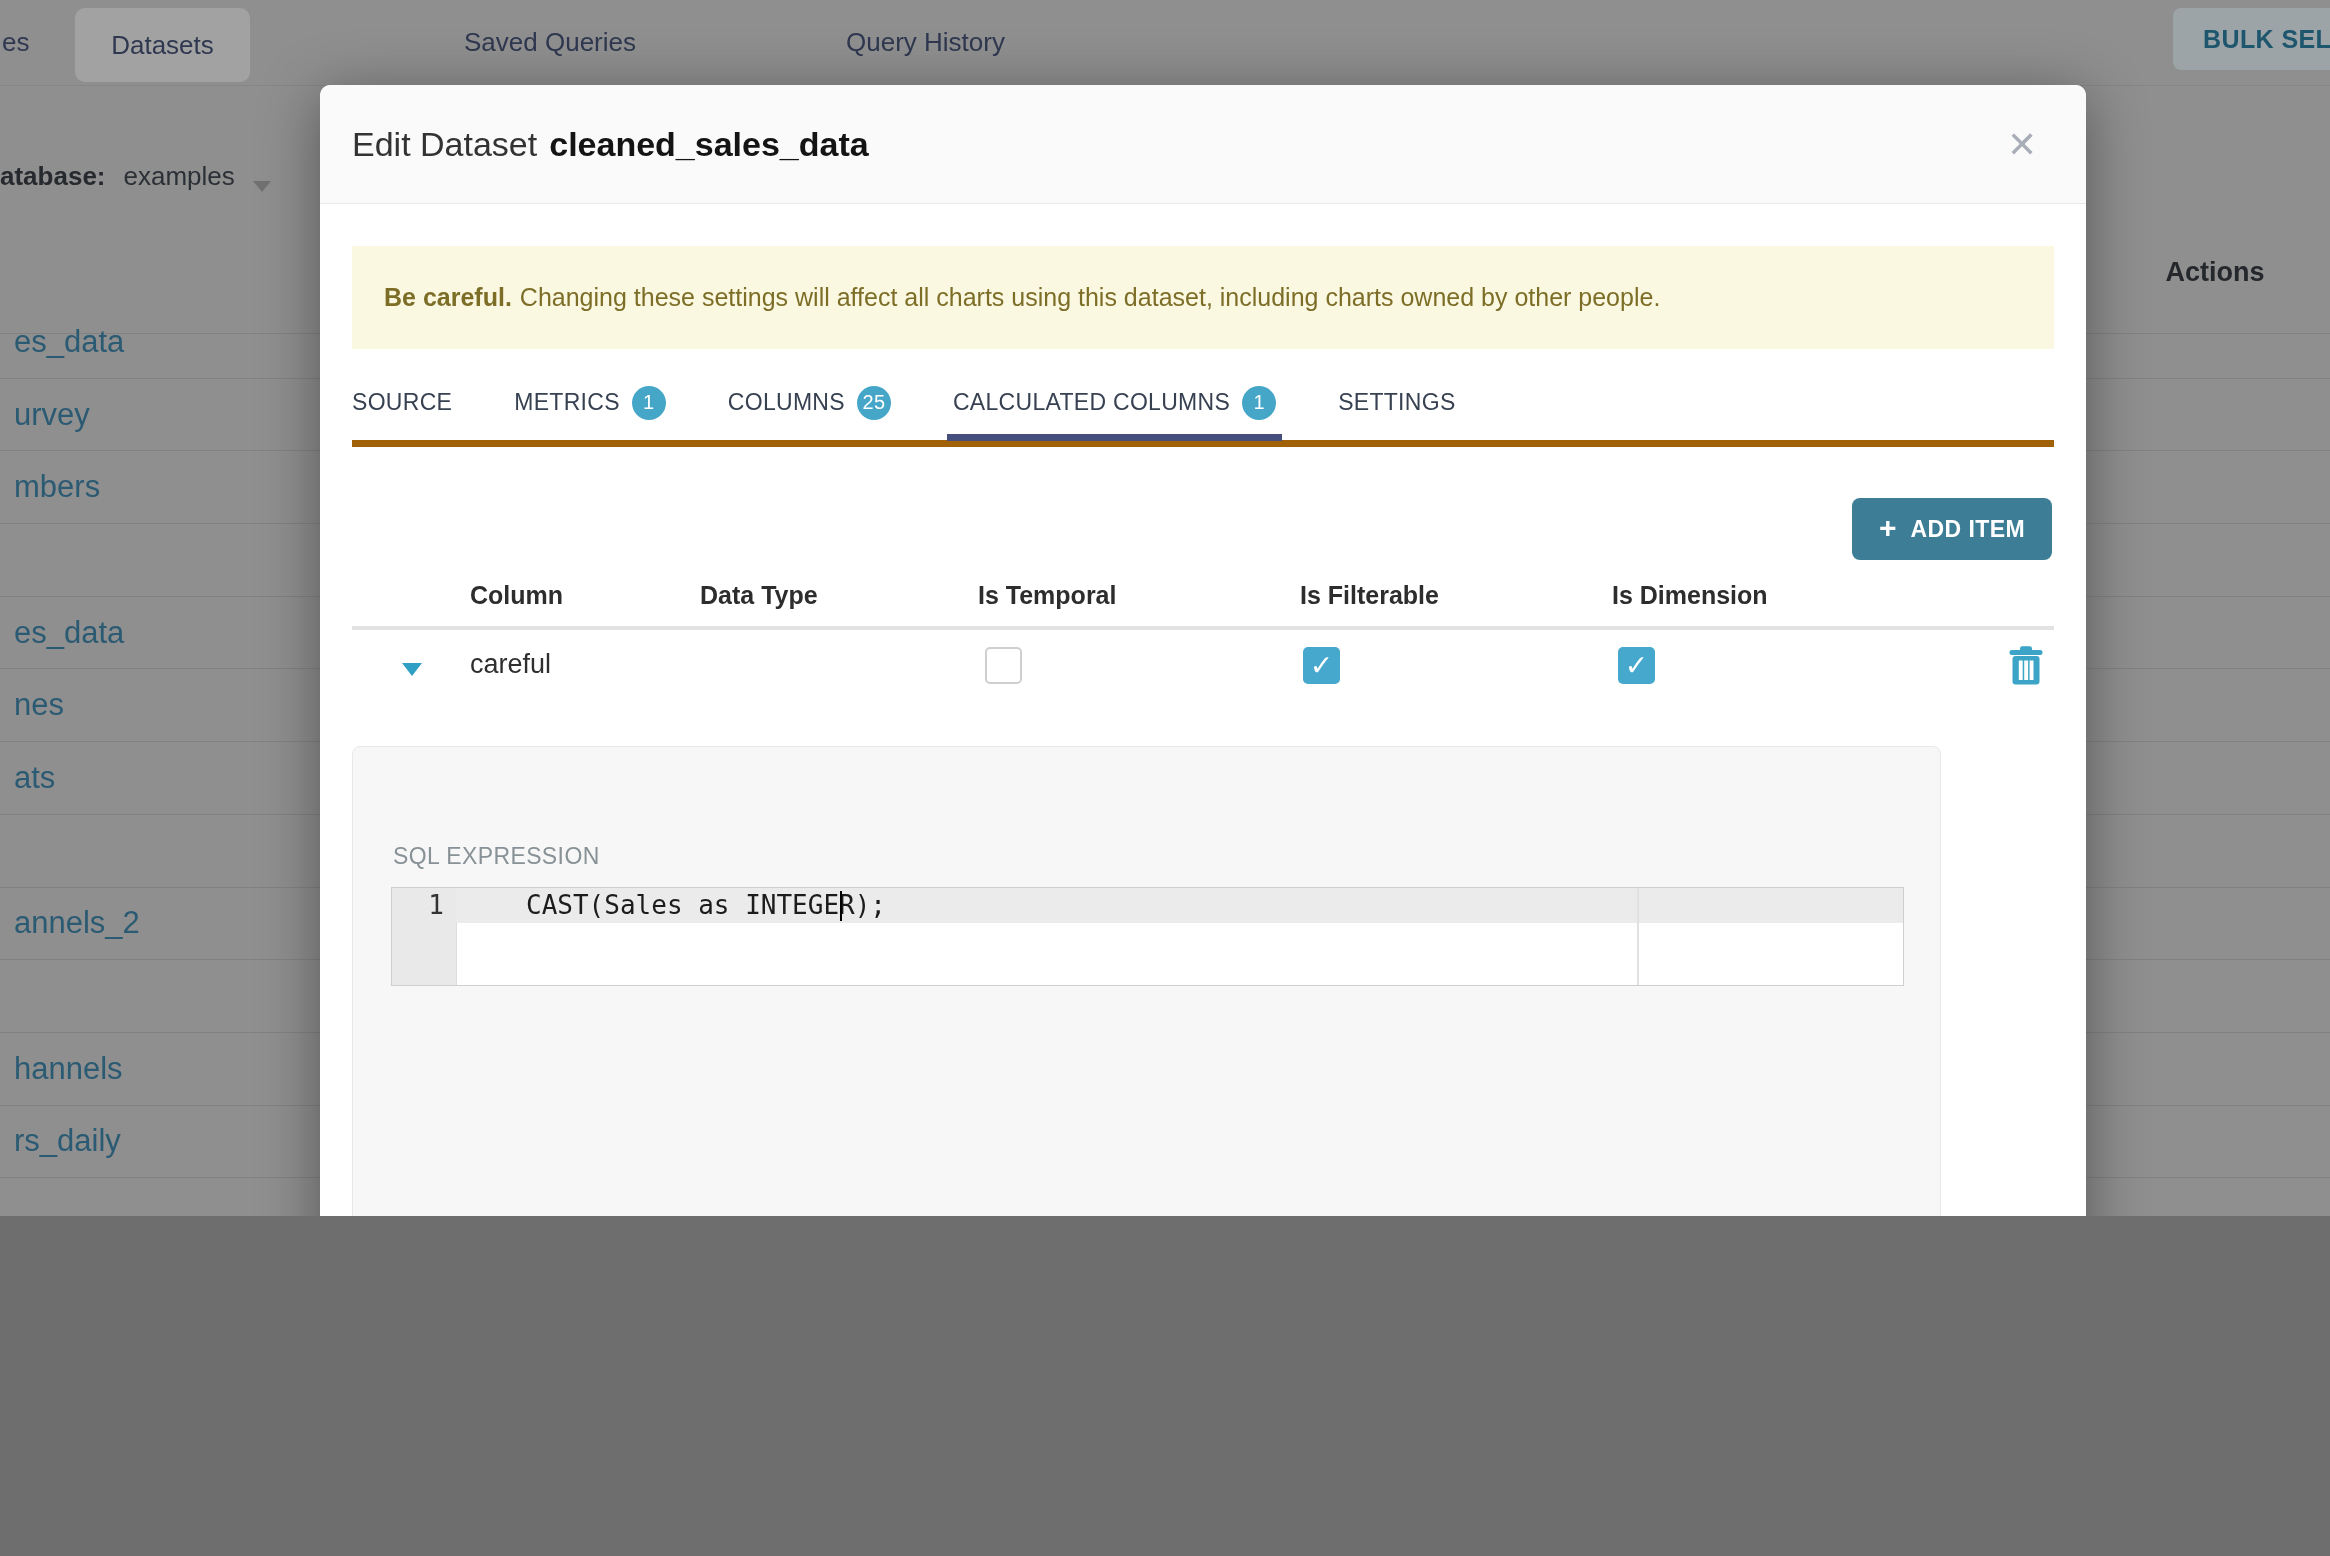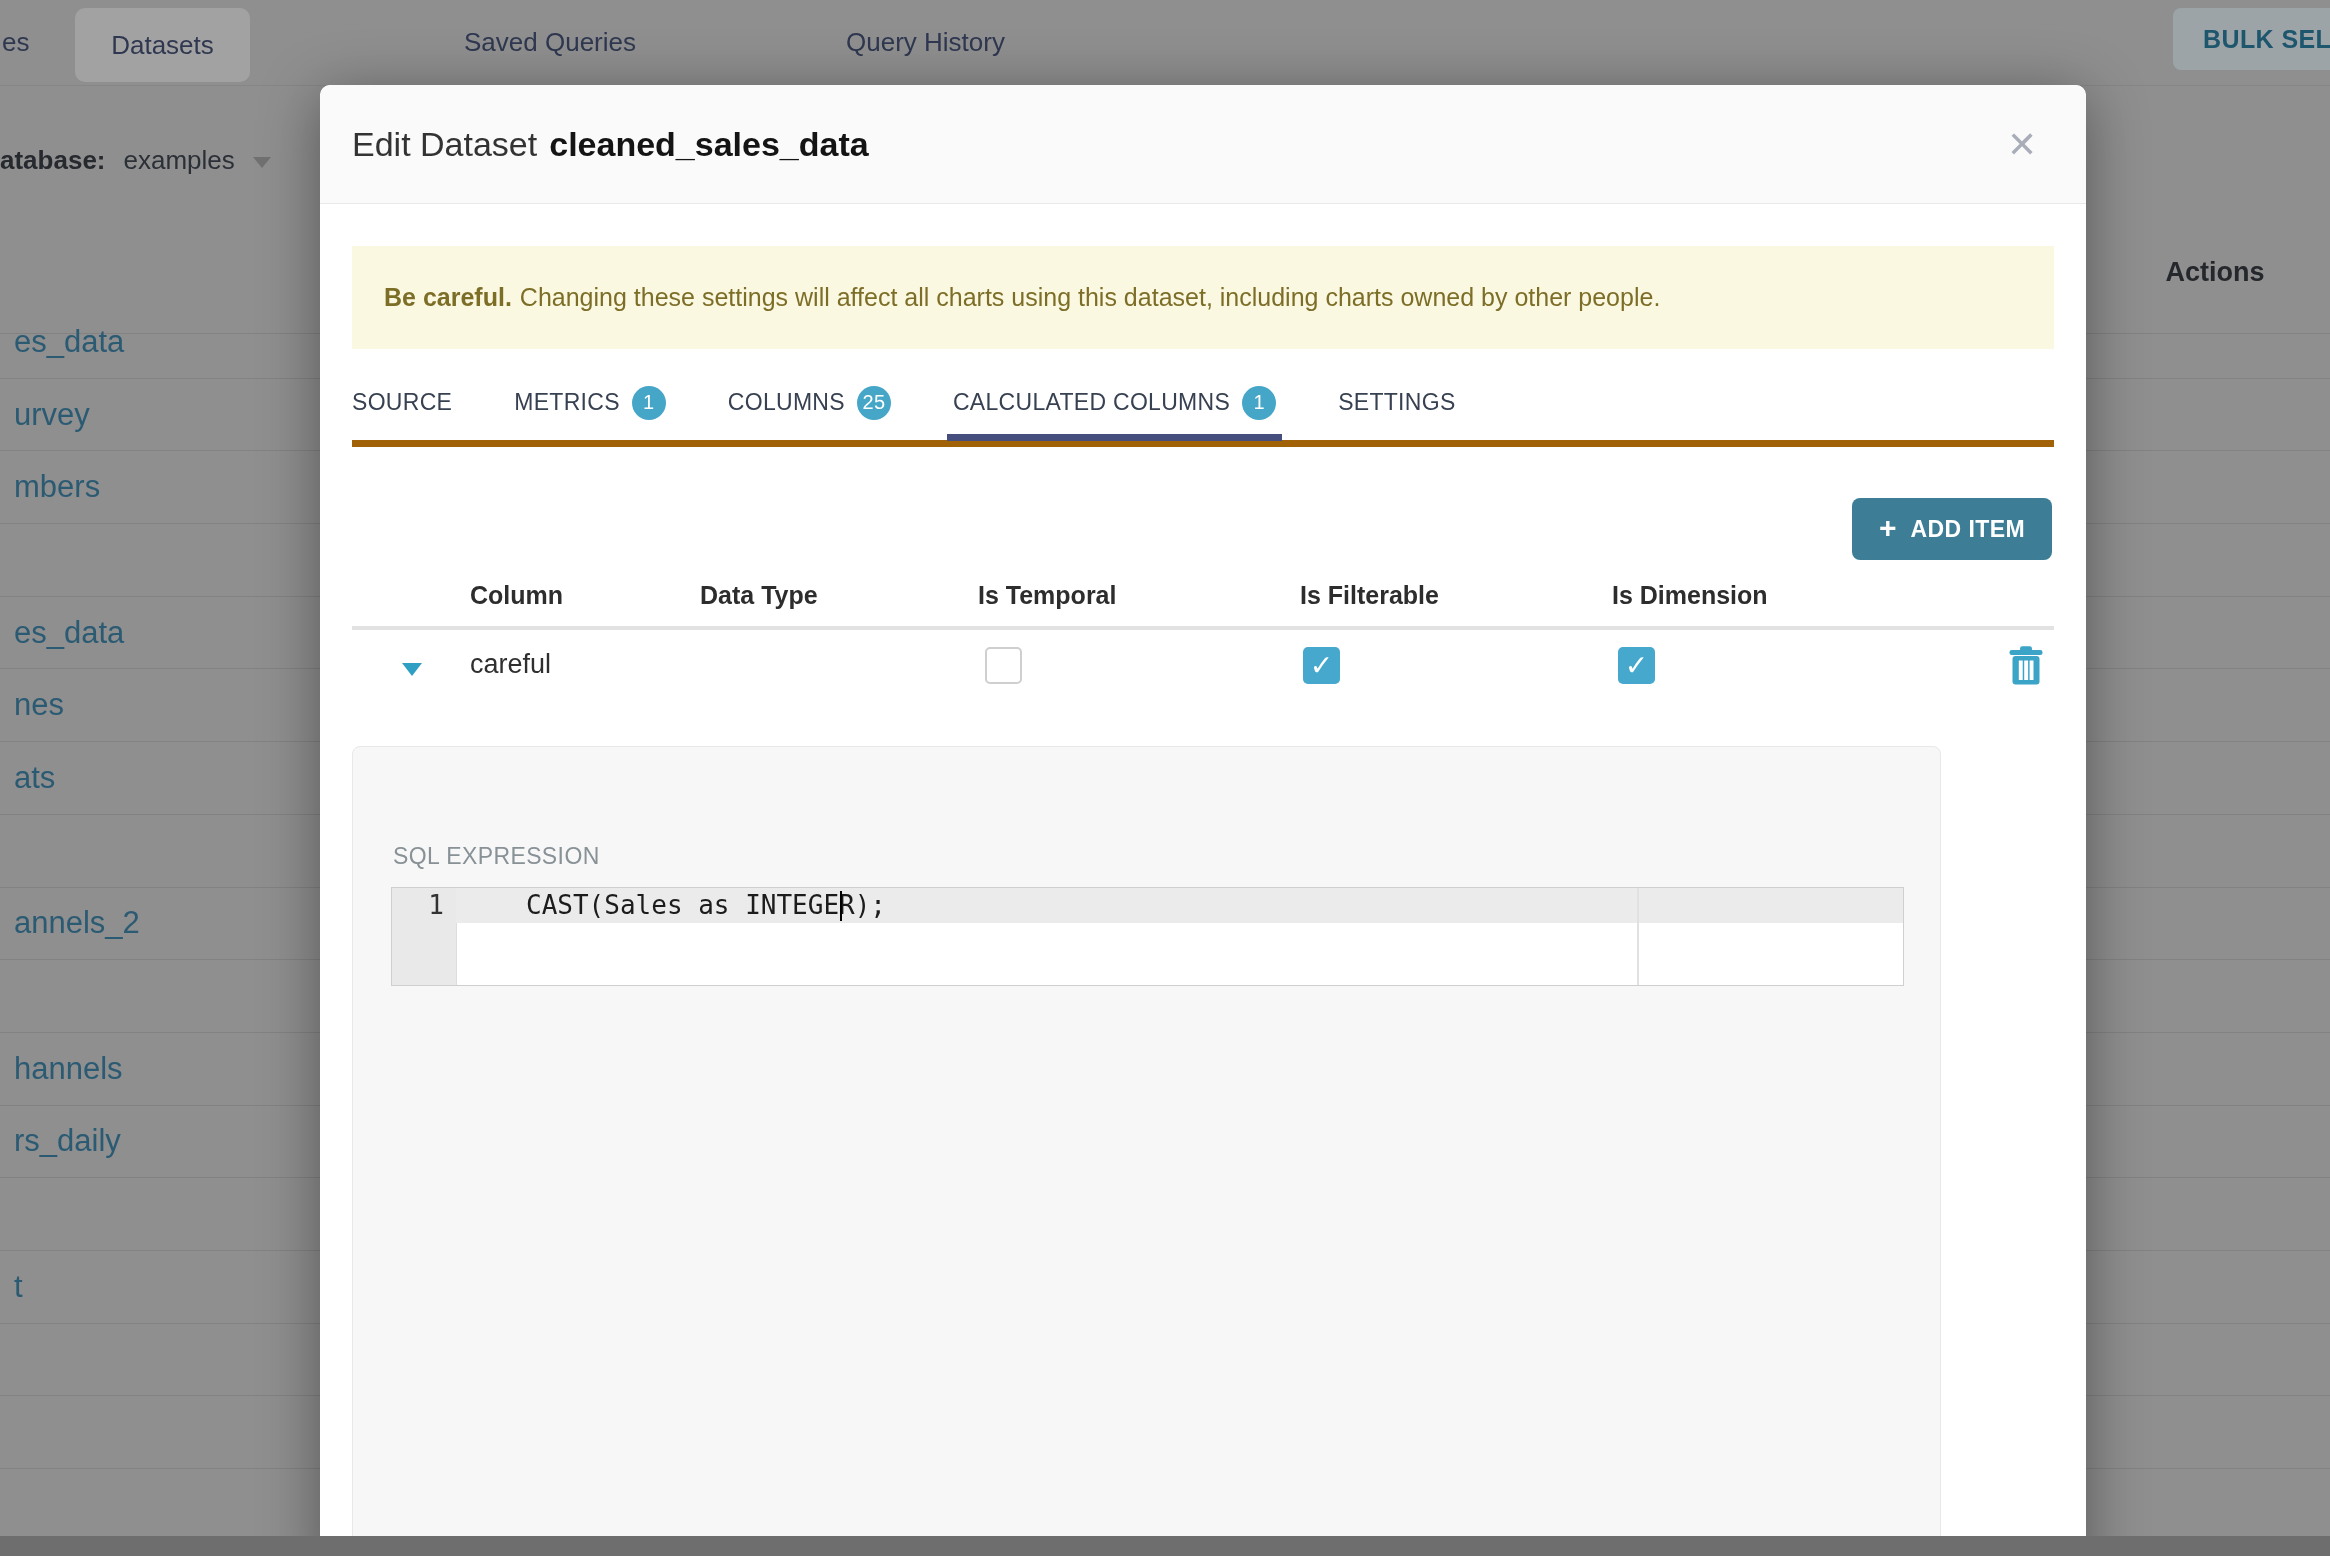--- a/index.html
+++ b/index.html
@@ -1,31 +1,31 @@
 <!DOCTYPE html>
 <html><head>
 <meta charset="utf-8">
 <style>
   html,body{margin:0;padding:0;background:#6e6e6e;}
-  #canvas{position:relative;width:2330px;height:1536px;overflow:hidden;
+  #canvas{position:relative;width:2330px;height:1216px;overflow:hidden;
           font-family:"Liberation Sans","DejaVu Sans",sans-serif;background:#8f8f8f;}
 
   
   .bg-el{position:absolute;}
   .nav-bottom-line{left:0;top:85px;width:2330px;height:1px;background:#868686;}
   .nav-frag{left:2px;top:0;height:85px;display:flex;align-items:center;
             color:#2f3850;font-size:26px;}
   .nav-pill{left:75px;top:8px;width:175px;height:74px;background:#a2a2a2;border-radius:10px;
             display:flex;align-items:center;justify-content:center;color:#2f3850;font-size:26px;}
   .nav-item-a{left:464px;top:0;height:85px;display:flex;align-items:center;color:#2f3850;font-size:26px;}
   .nav-item-b{left:846px;top:0;height:85px;display:flex;align-items:center;color:#2f3850;font-size:26px;}
   .bulk-btn{left:2173px;top:8px;height:62px;background:#9ca4a7;border-radius:8px;
             display:flex;align-items:center;padding:0 30px;white-space:nowrap;
             color:#1e566e;font-size:25px;font-weight:700;letter-spacing:.4px;}
-  .subnav{left:0;top:128px;height:64px;display:flex;align-items:center;gap:18px;}
+  .subnav{left:0;top:128px;height:64px;display:flex;align-items:flex-end;gap:18px;}
   .subnav .db-label{color:#26292e;font-weight:700;font-size:26px;}
   .subnav .db-value{color:#2b2f36;font-size:26px;}
   .subnav .db-caret{width:0;height:0;border-left:9px solid transparent;border-right:9px solid transparent;
                     border-top:11px solid #717171;margin-top:4px;}
   .actions-head{left:2130px;top:240px;width:170px;height:64px;display:flex;align-items:center;justify-content:center;
                 color:#24272b;font-size:27px;font-weight:600;}
   .actions-line{left:0;top:333px;width:2330px;height:1px;background:#828282;}
   .bg-rows{left:0;top:306px;width:2330px;}
   .bg-row{height:71.7px;border-bottom:1px solid #828282;display:flex;align-items:center;}
   .bg-row span{color:#2b5a73;font-size:31px;font-weight:500;padding-left:14px;}

